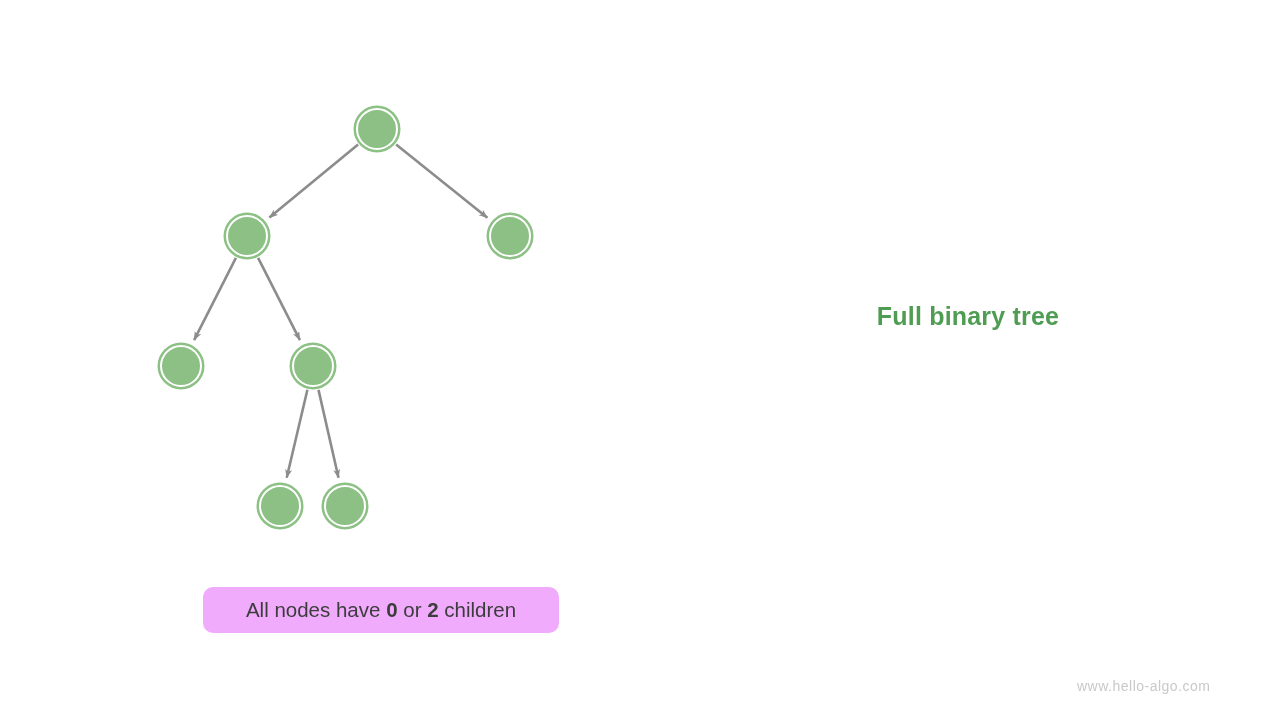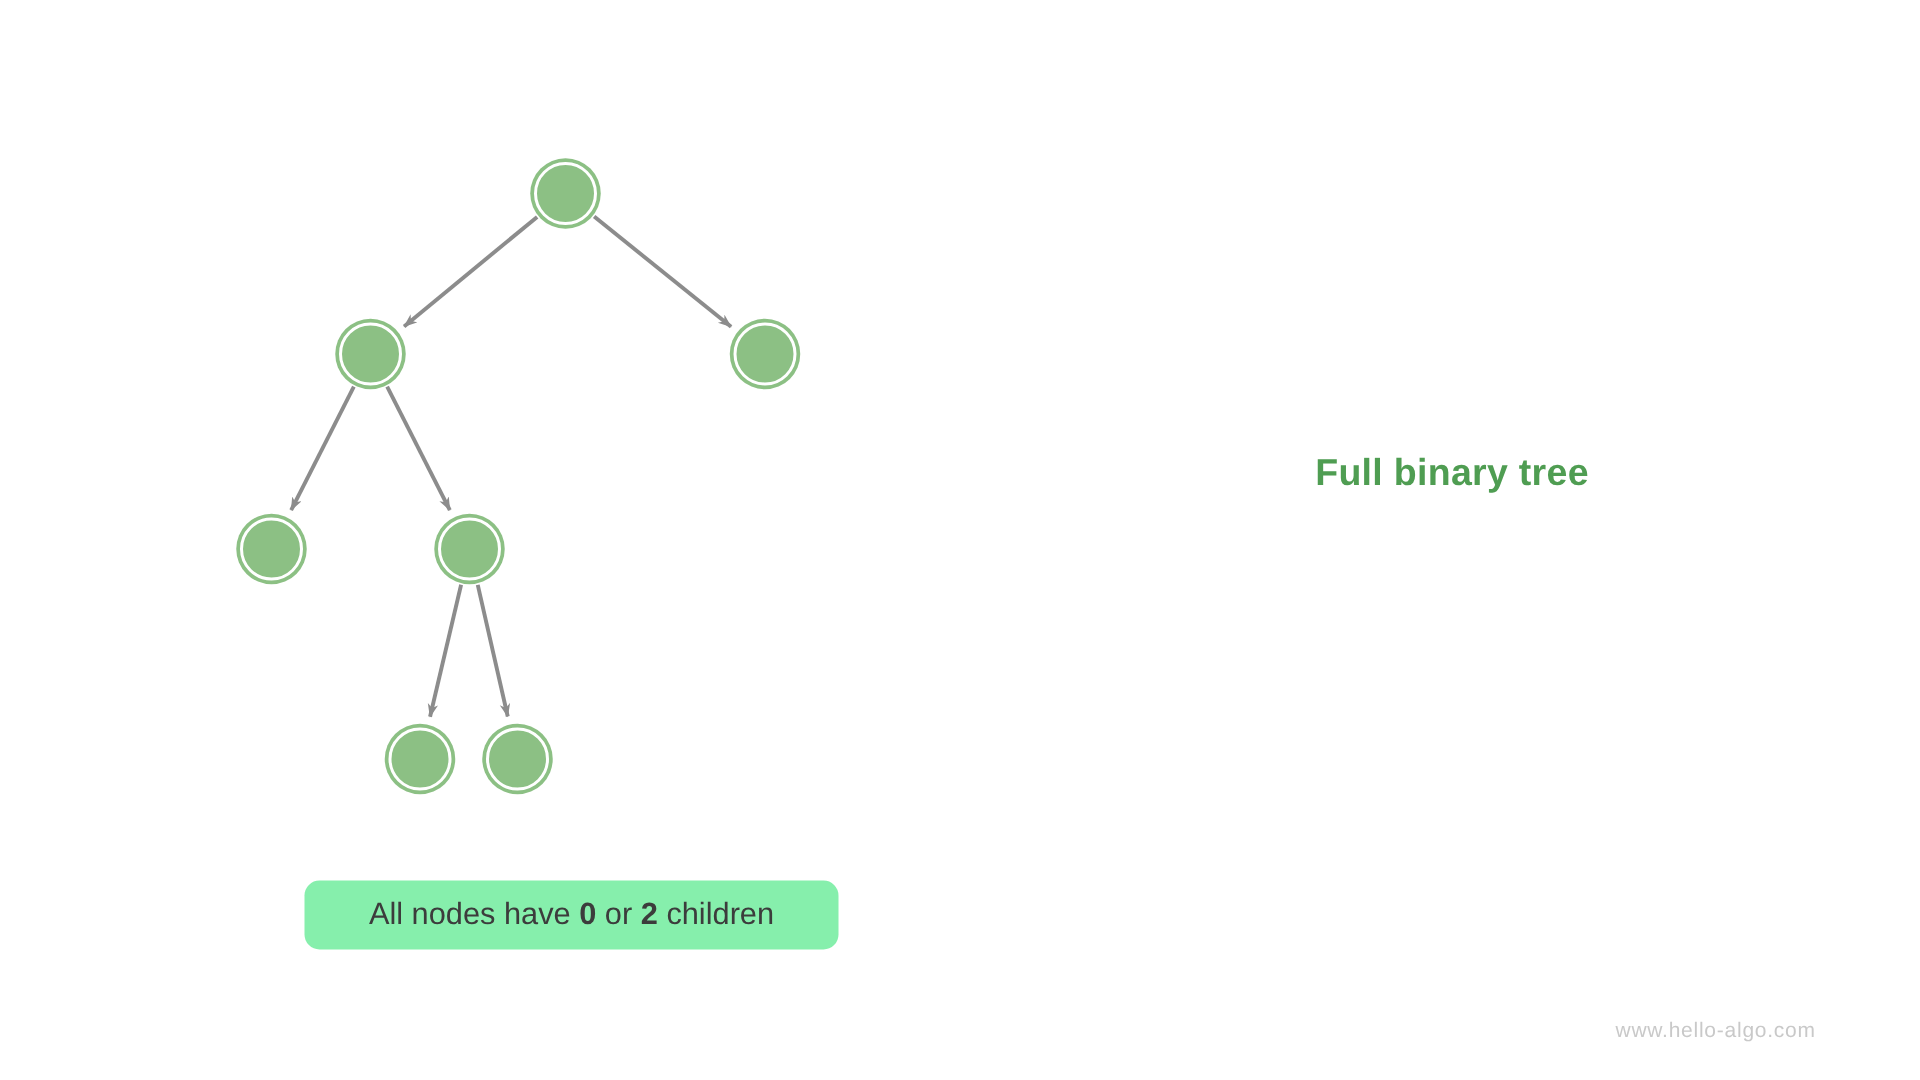--- a/index.html
+++ b/index.html
@@ -104,19 +104,19 @@
         </g>
         <g>
           <circle cx="345" cy="506" r="23.5" fill="#8CC084"></circle>
           <circle cx="345" cy="506" r="20" fill="none" stroke="#FFFFFF" stroke-width="2"></circle>
         </g>
       </g>
   </svg>
 
   <div class="diagram-title" style="color: rgb(79, 157, 82);">Full binary tree</div>
 
-  <div class="caption-pill" style="background: #86efac; color: rgb(60, 60, 60);">
+  <div class="caption-pill" style="background: #f0abfc; color: rgb(60, 60, 60);">
     <span>All nodes have </span><b>0</b><span> or </span><b>2</b><span> children</span>
   </div>
 
   <div class="watermark" style="color: rgb(201, 201, 201);">www.hello-algo.com</div>
 
 </div>
 
 </body></html>

